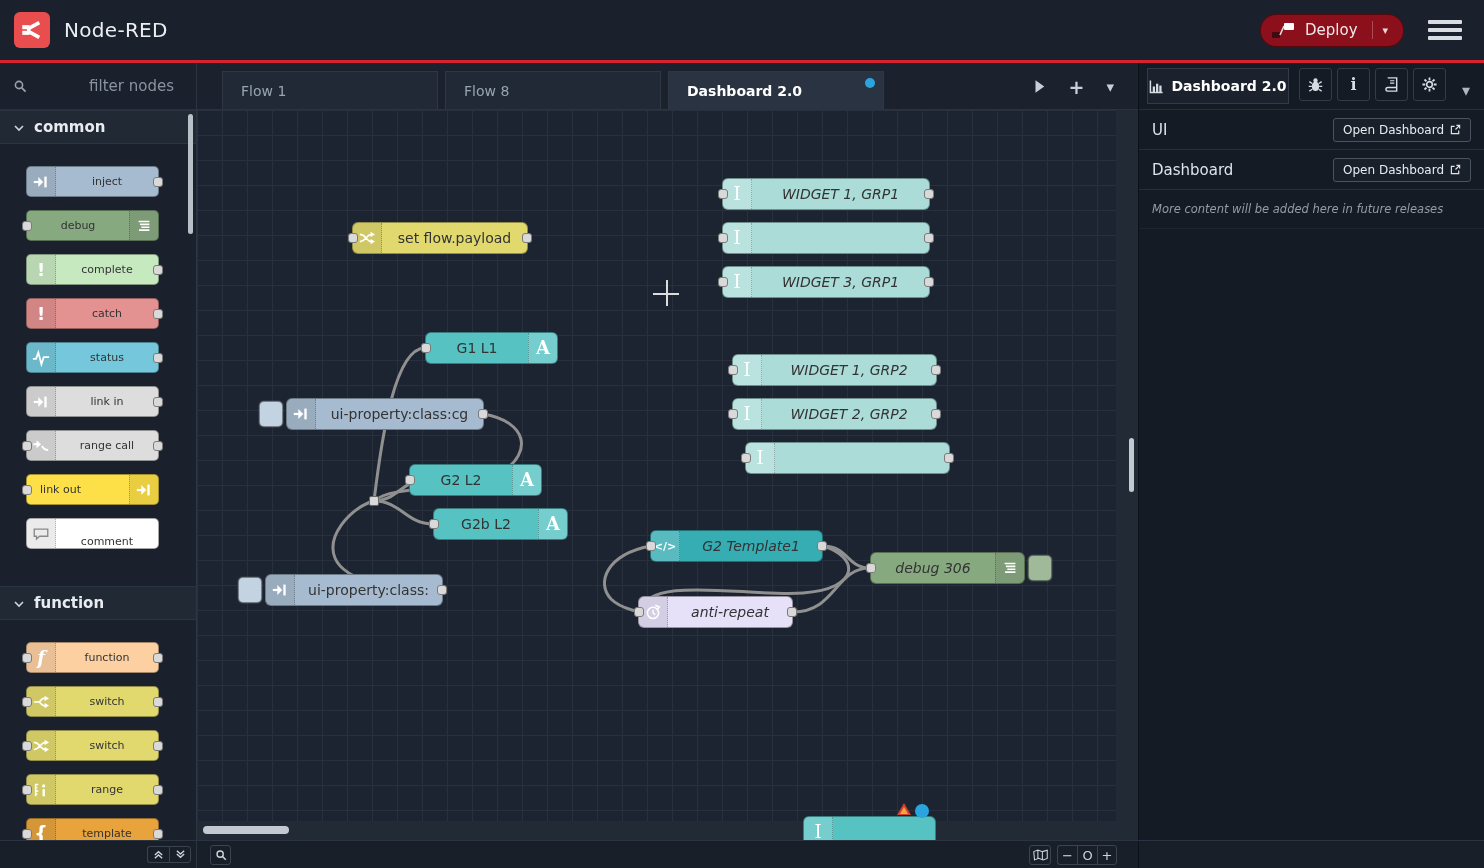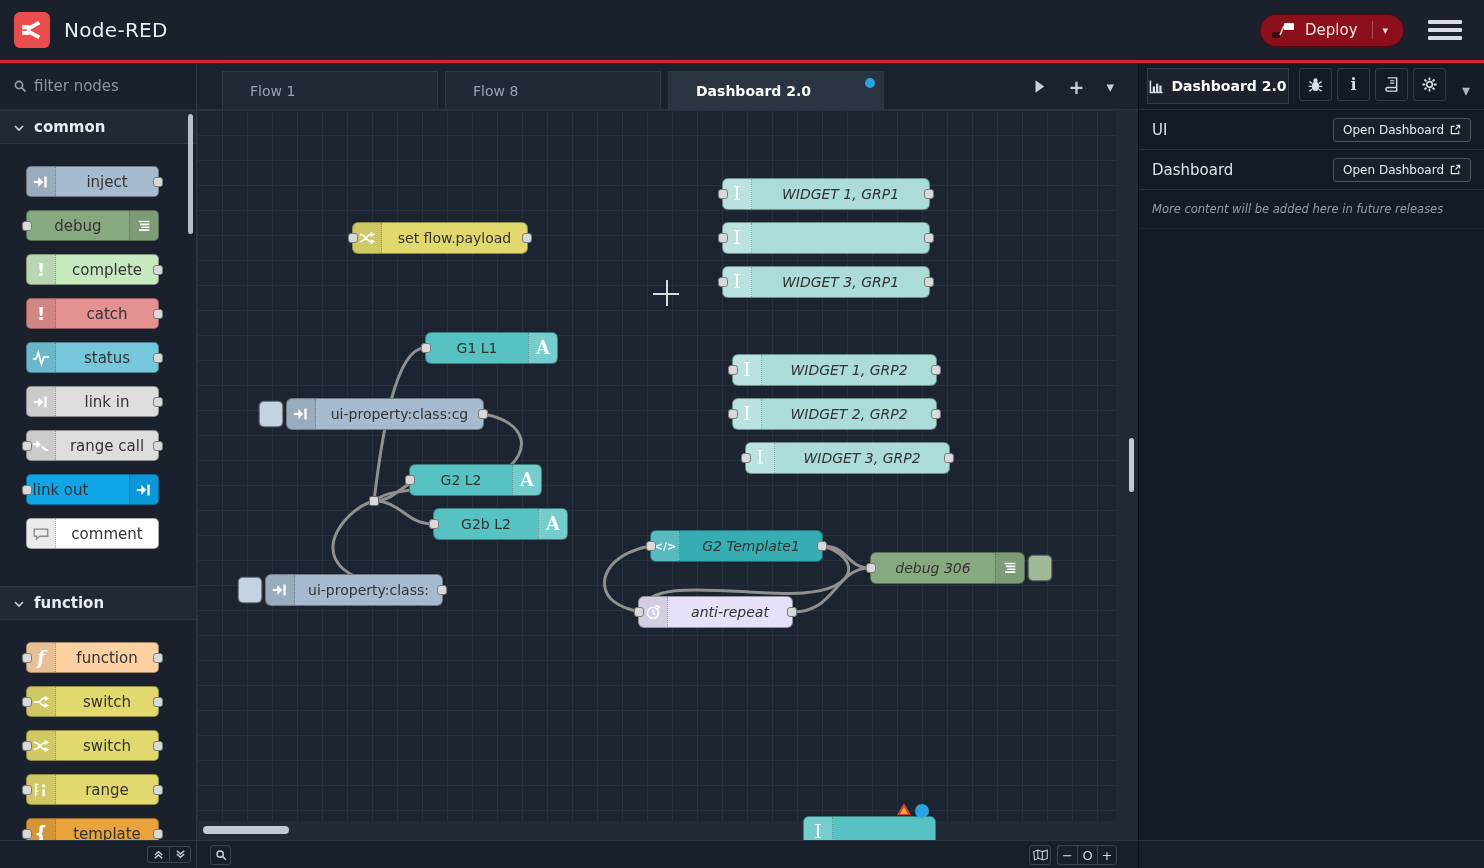--- a/index.html
+++ b/index.html
@@ -27,21 +27,21 @@
   .palette { position:absolute; left:0; top:63px; width:197px; height:777px;
              background:#1a212c; border-right:1px solid #2c3542; }
   .workspace { position:absolute; left:197px; top:63px; width:941px; height:777px; }
   .sidebar { position:absolute; left:1138px; top:63px; width:346px; height:777px;
              background:#151b25; border-left:1px solid #0c1118; }
 
   
   .palette-search { height:47px; display:flex; align-items:center; padding-left:13px;
                     border-bottom:1px solid #262f3b; gap:7px; }
   .palette-search input { background:transparent; border:none; outline:none; color:#fde047;
-                          font-size:15px; width:140px; font-family:inherit; }
+                          font-size:15px; width:140px; font-family:inherit;text-align:right; }
   .palette-search input::placeholder { color:#8a93a0; }
   .palette-body { position:relative; height:730px; overflow:hidden; }
   .cat-header { height:34px; display:flex; align-items:center; gap:10px; padding-left:14px;
                 background:#212935; border-bottom:1px solid #2b3442; border-top:1px solid #2b3442;
                 color:#e8ecf1; font-weight:bold; font-size:15px; }
   .cat-items { padding:22px 0 24px 0; }
   .pnode-wrap { position:relative; width:133px; margin:0 0 13px 26px; height:31px; }
   .pnode { position:relative; width:133px; height:31px; border-radius:5px;
            border:1px solid rgba(0,0,0,.35); display:flex; }
   .p-scroll { position:absolute; right:3px; top:4px; width:5px; height:120px;
@@ -53,32 +53,32 @@
   .icon-region.dark  { background:rgba(0,0,0,.08); }
   .icon-region.light { background:rgba(255,255,255,.18); }
   .icon-region.left  { border-right:1px dotted rgba(0,0,0,.25); border-radius:4px 0 0 4px; }
   .icon-region.right { border-left:1px dotted rgba(0,0,0,.25); border-radius:0 4px 4px 0; }
   .icon-region svg { width:18px; height:18px; }
   .tico { color:#fff; font-size:16px; line-height:1; }
   .tico.b { font-weight:bold; }
   .tico.i { font-style:italic; }
   .tico.serif { font-family:"DejaVu Serif","Liberation Serif",serif; font-size:17px; }
   .nlabel { flex:1; display:flex; align-items:center; justify-content:center;
-            color:#333; font-size:15px; white-space:nowrap; overflow:hidden; }
+            color:#333; font-size:11px; white-space:nowrap; overflow:hidden; }
   .port { position:absolute; width:10px; height:10px; border-radius:3px;
           background:#d9d9d9; border:1px solid #7a7a7a; top:10px; }
   .port.in  { left:-5px; }
   .port.out { right:-5px; }
 
   
   .tabbar { position:relative; height:47px; background:#1b222d; border-bottom:1px solid #2a3340;
             display:flex; align-items:flex-end; padding-left:25px; }
   .tab { position:relative; width:216px; height:38px; margin-right:7px; background:#212936;
          border:1px solid #2e3744; border-bottom:none; display:flex; align-items:center;
-         padding-left:27px; color:#98a3b3; font-size:14px; }
+         padding-left:18px; color:#98a3b3; font-size:14px; }
   .tab.active { background:#2a3341; color:#ffffff; font-weight:bold; }
   .tab .mod-dot { position:absolute; right:8px; top:6px; width:10px; height:10px; border-radius:50%; }
   .tab-actions { position:absolute; right:0; top:0; height:47px; width:150px;
                  display:flex; align-items:center; justify-content:flex-end; gap:22px; padding-right:24px; }
   .tbtn { color:#c9cfd8; font-size:15px; display:flex; align-items:center; }
 
   
   .canvas { position:relative; width:941px; height:730px; background:#222a36; overflow:hidden; }
   .grid { position:absolute; left:0; top:0; width:919px; height:711px; background-color:#1b2430;
           background-image:linear-gradient(to right,#27303c 1px,transparent 1px),
@@ -283,36 +283,36 @@
                     <path d="M11 10c2 3.5 4.5 4.5 7 4.5" stroke="#fff" fill="none" stroke-width="2"></path>
                   </svg>
                 </span>
               </div>
               <div class="nlabel">range call</div>
               <div class="port in"></div>
               <div class="port out"></div>
             </div>
           </div>
           <div class="pnode-wrap">
-            <div class="pnode" style="background: #0ea5e9; gap: 35px;">
+            <div class="pnode" style="background: #fde047; gap: 35px;">
               <div class="nlabel">link out</div>
               <div class="icon-region dark right">
                 <span style="display: flex; align-items: center; justify-content: center;">
                   <svg viewBox="0 0 20 20">
                     <path d="M2 10h8" stroke="#fff" stroke-width="2.4"></path>
                     <path d="M7 4.5l5.5 5.5L7 15.5z" fill="#fff"></path>
                     <path d="M15 4v12" stroke="#fff" stroke-width="2.6"></path>
                   </svg>
                 </span>
               </div>
               <div class="port in"></div>
             </div>
           </div>
           <div class="pnode-wrap">
-            <div class="pnode" style="background: rgb(255, 255, 255);">
+            <div class="pnode" style="background: rgb(255, 255, 255); align-items: flex-end;">
               <div class="icon-region dark left">
                 <span style="display: flex; align-items: center; justify-content: center;">
                   <svg viewBox="0 0 20 20">
                     <path d="M2.5 4.5h15v8h-9l-3.5 3v-3h-2.5z" fill="none" stroke="#8a8a8a" stroke-width="1.5"></path>
                   </svg>
                 </span>
               </div>
               <div class="nlabel">comment</div>
             </div>
           </div>
@@ -541,21 +541,20 @@
             <div class="nlabel it">WIDGET 2, GRP2</div>
             <div class="port in"></div>
             <div class="port out"></div>
           </div>
           <div class="fnode" style="background: rgb(171, 220, 216); left: 548px; top: 332px; width: 205px;">
             <div class="icon-region light left">
               <span style="display: flex; align-items: center; justify-content: center;">
                 <span class="tico serif" style="font-size:18px">I</span>
               </span>
             </div>
-            <div class="nlabel it">WIDGET 3, GRP2</div>
             <div class="port in"></div>
             <div class="port out"></div>
           </div>
           <div class="fnode" style="background: rgb(166, 187, 207); left: 68px; top: 464px; width: 178px;">
             <div class="icon-region dark left">
               <span style="display: flex; align-items: center; justify-content: center;">
                 <svg viewBox="0 0 20 20">
                   <path d="M2 10h8" stroke="#fff" stroke-width="2.4"></path>
                   <path d="M7 4.5l5.5 5.5L7 15.5z" fill="#fff"></path>
                   <path d="M15 4v12" stroke="#fff" stroke-width="2.6"></path>

